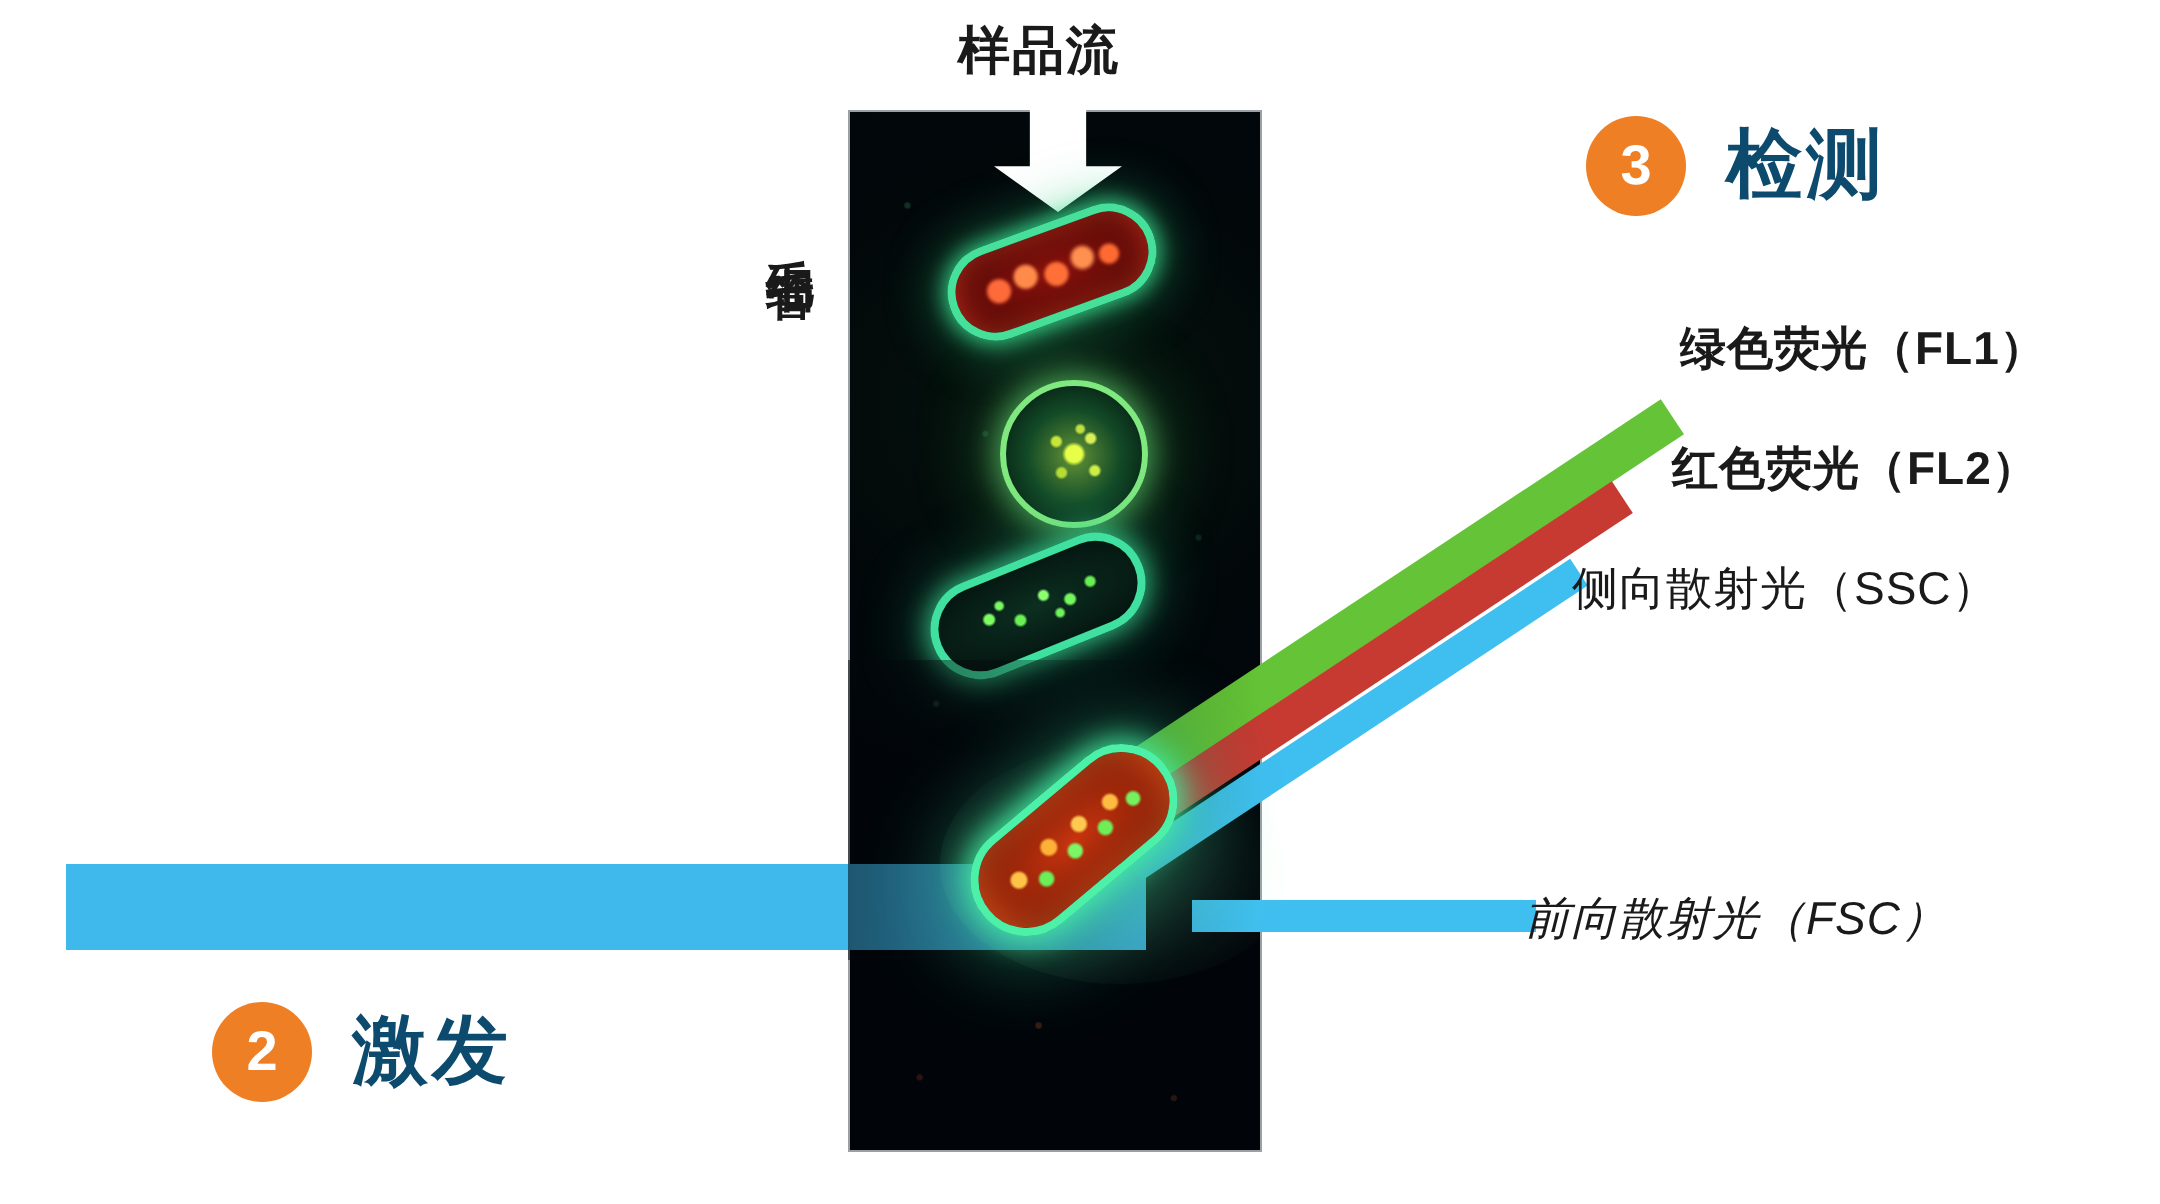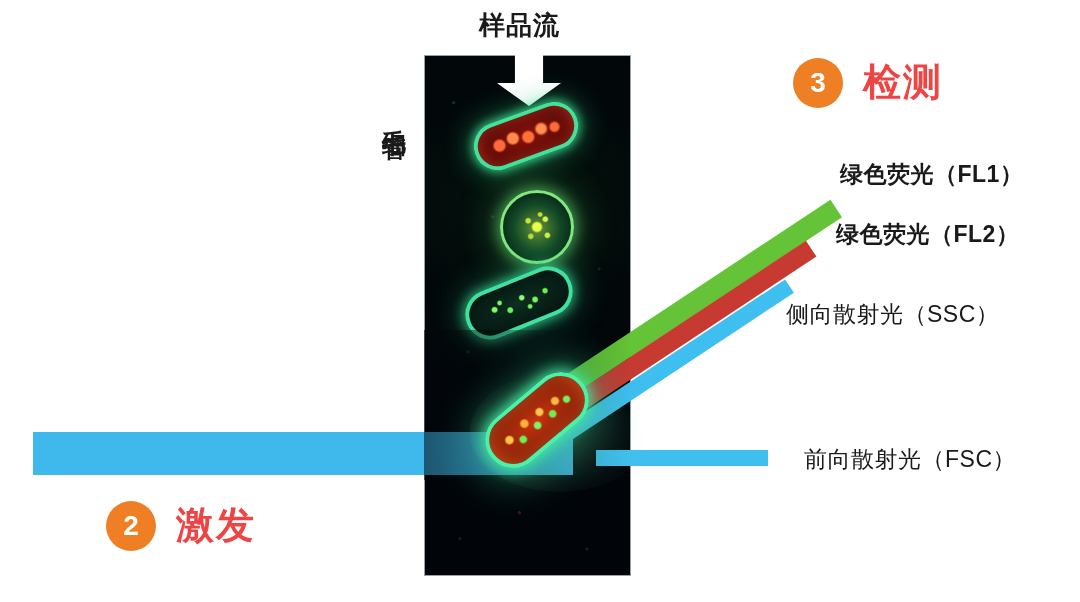--- a/index.html
+++ b/index.html
@@ -265,43 +265,43 @@
     width: 50px; height: 50px;
     border-radius: 50%;
     background: #ee7f24;
     color: #ffffff;
     font-size: 28px; font-weight: bold;
     display: flex; align-items: center; justify-content: center;
   }
   .step-title {
     margin-left: 20px;
     font-size: 38px; font-weight: bold;
-    color: #ef4444;
+    color: #0c4a6e;
     letter-spacing: 2px;
     font-family: Liberation Serif, serif;
   }
   .step-detect { left: 793px; top: 57px; }
   .step-excite { left: 106px; top: 500px; }
 
   .laser-text {
     left: 46px; top: 437px;
     font-size: 30px; font-weight: bold;
     color: #111111; letter-spacing: 2px;
   }
 
   .ch-label {
     font-size: 23px;
     color: #1a1a1a;
     letter-spacing: .5px;
   }
   .ch-label.bold { font-weight: bold; }
   .label-fl1 { left: 840px; top: 159px; }
   .label-fl2 { left: 836px; top: 219px; }
-  .label-ssc { left: 786px; top: 279px; margin-top: 20px; }
-  .label-fsc { left: 804px; top: 444px; }
+  .label-ssc { left: 786px; top: 279px; }
+  .label-fsc { left: 762px; top: 444px; font-style: italic; }
 </style>
 </head>
 <body>
 
 <div class="stage">
 
   <div class="label sample-flow-label">样品流</div>
 
   <div class="capillary">
     <div class="capillary-noise"></div>
@@ -352,17 +352,17 @@
     <div class="step-badge">3</div>
     <div class="step-title">检测</div>
   </div>
 
   <div class="step step-excite">
     <div class="step-badge">2</div>
     <div class="step-title">激发</div>
   </div>
 
   <div class="label ch-label bold label-fl1">绿色荧光（FL1）</div>
-  <div class="label ch-label bold label-fl2">绿色荧光（FL2）</div>
+  <div class="label ch-label bold label-fl2">红色荧光（FL2）</div>
   <div class="label ch-label label-ssc">侧向散射光（SSC）</div>
   <div class="label ch-label label-fsc">前向散射光（FSC）</div>
 
 </div>
 
 </body></html>

